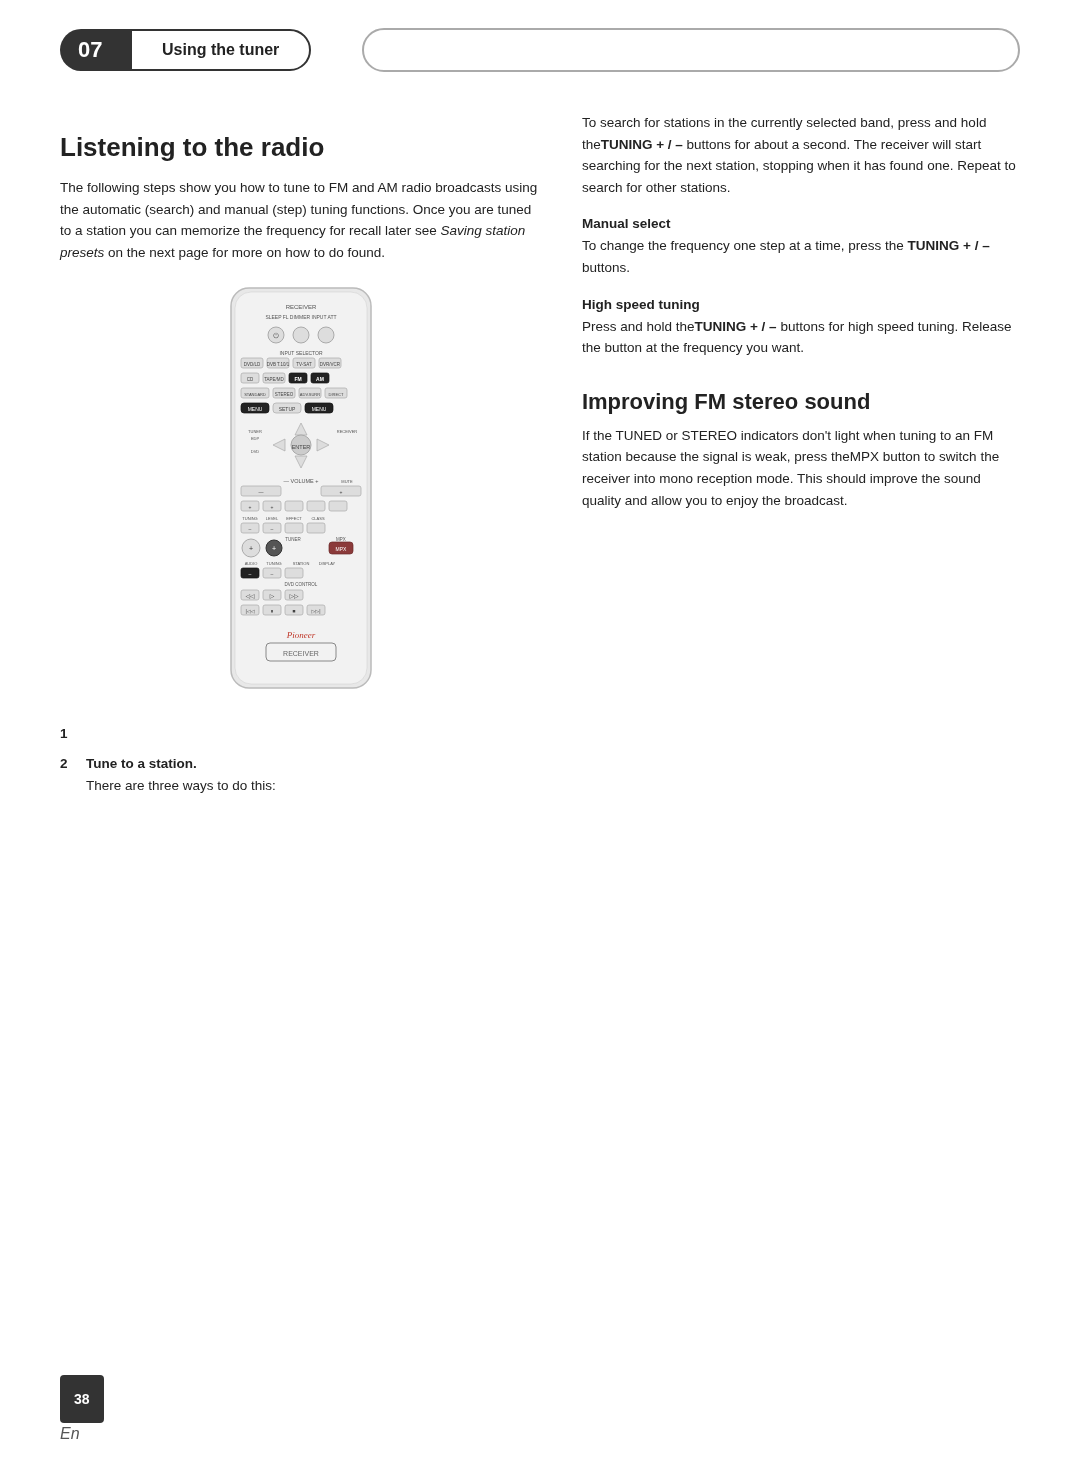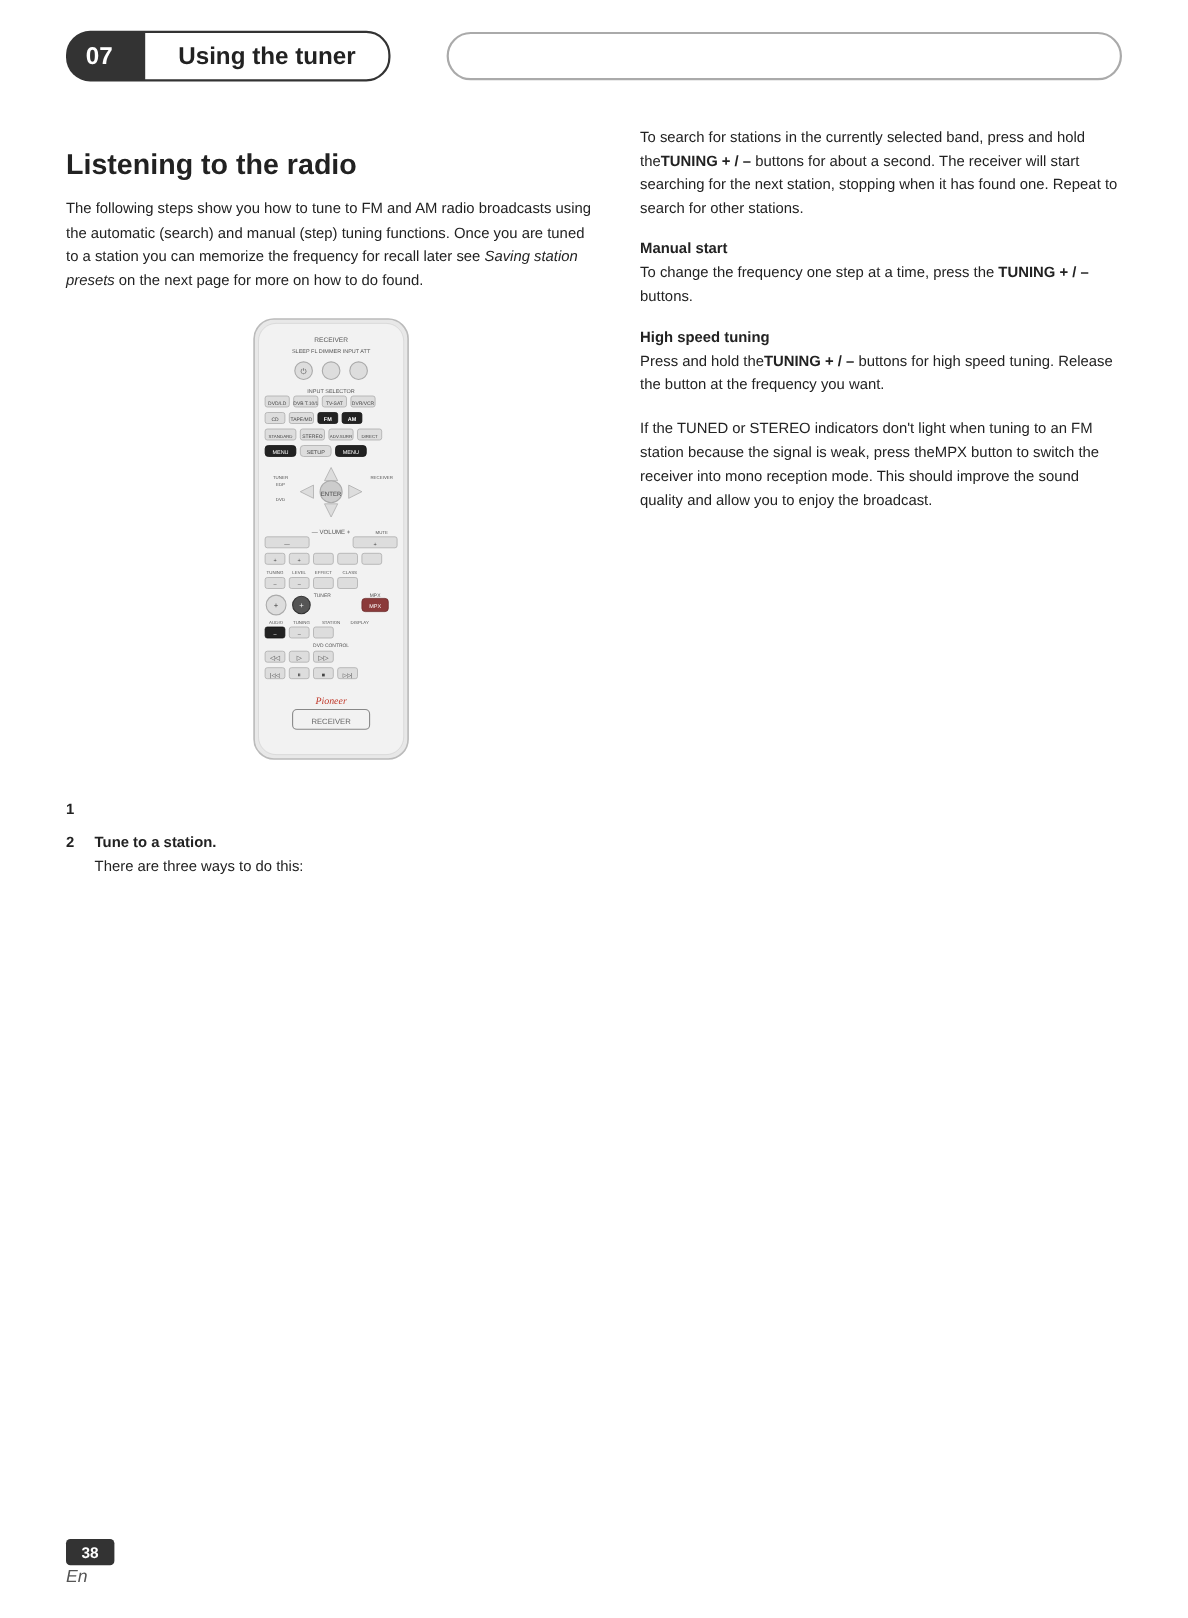--- a/index.html
+++ b/index.html
@@ -28,21 +28,21 @@
       padding: 8px 18px;
       border-radius: 22px 0 0 22px;
       display: flex;
       align-items: center;
       min-width: 70px;
     }
     .chapter-title-pill {
       border: 2.5px solid #333;
       border-radius: 0 22px 22px 0;
       padding: 8px 30px;
-      font-size: 22px;
+      font-size: 16px;
       font-weight: bold;
       color: #222;
       display: flex;
       align-items: center;
     }
     .header-right-pill {
       border: 2px solid #aaa;
       border-radius: 22px;
       padding: 8px 60px;
       margin-left: 30px;
@@ -152,21 +152,21 @@
       left: 60px;
       display: flex;
       flex-direction: column;
       align-items: flex-start;
     }
     .page-number-box {
       background: #333;
       color: #fff;
       font-size: 14px;
       font-weight: bold;
-      padding: 4px 14px;
+      padding: 16px 14px;
       border-radius: 4px;
       margin-bottom: 2px;
     }
     .page-lang {
       font-size: 16px;
       color: #555;
       font-style: italic;
     }
 
     
@@ -349,33 +349,34 @@
 
   <div class="right-col">
 
     <div class="subsection">
       <p class="subsection-body">
         To search for stations in the currently selected band, press and hold the<strong>TUNING + / –</strong> buttons for about a second. The receiver will start searching for the next station, stopping when it has found one. Repeat to search for other stations.
       </p>
     </div>
 
     <div class="subsection">
-      <div class="subsection-title">Manual start</div>
+      <div class="subsection-title">Manual select</div>
       <p class="subsection-body">
         To change the frequency one step at a time, press the <strong>TUNING + / –</strong> buttons.
       </p>
     </div>
 
     <div class="subsection">
       <div class="subsection-title">High speed tuning</div>
       <p class="subsection-body">
         Press and hold the<strong>TUNING + / –</strong> buttons for high speed tuning. Release the button at the frequency you want.
       </p>
     </div>
 
+    <div class="section-title-right">Improving FM stereo sound</div>
     <p class="body-text">
       If the <strong>TUNED</strong> or <strong>STEREO</strong> indicators don't light when tuning to an FM station because the signal is weak, press the<strong>MPX</strong> button to switch the receiver into mono reception mode. This should improve the sound quality and allow you to enjoy the broadcast.
     </p>
 
   </div>
 </div>
 
 <div class="page-footer">
   <div class="page-number-box">38</div>
   <div class="page-lang">En</div>

